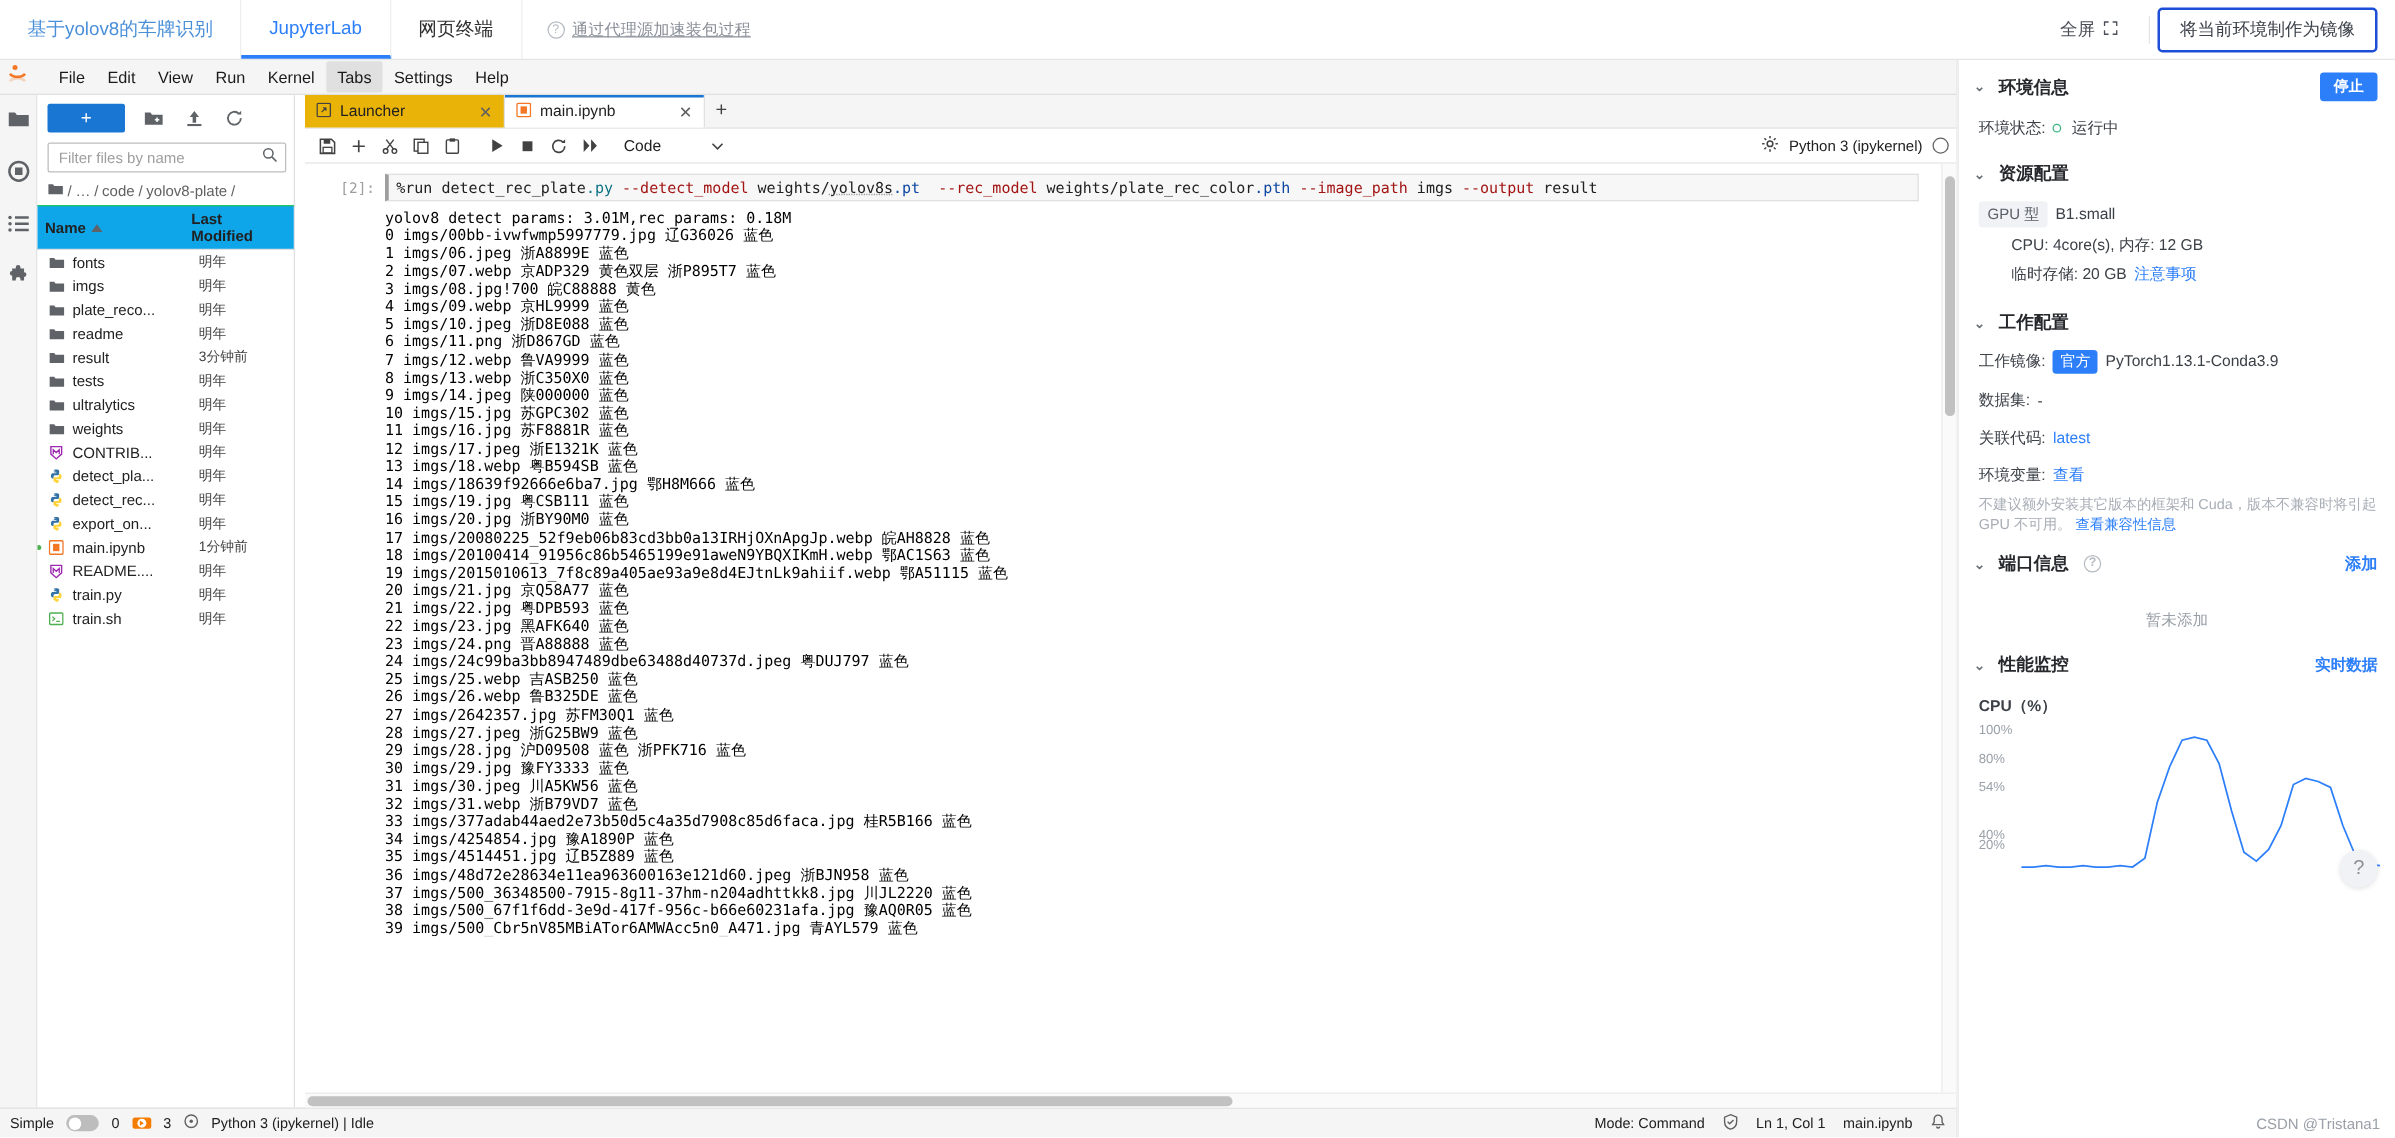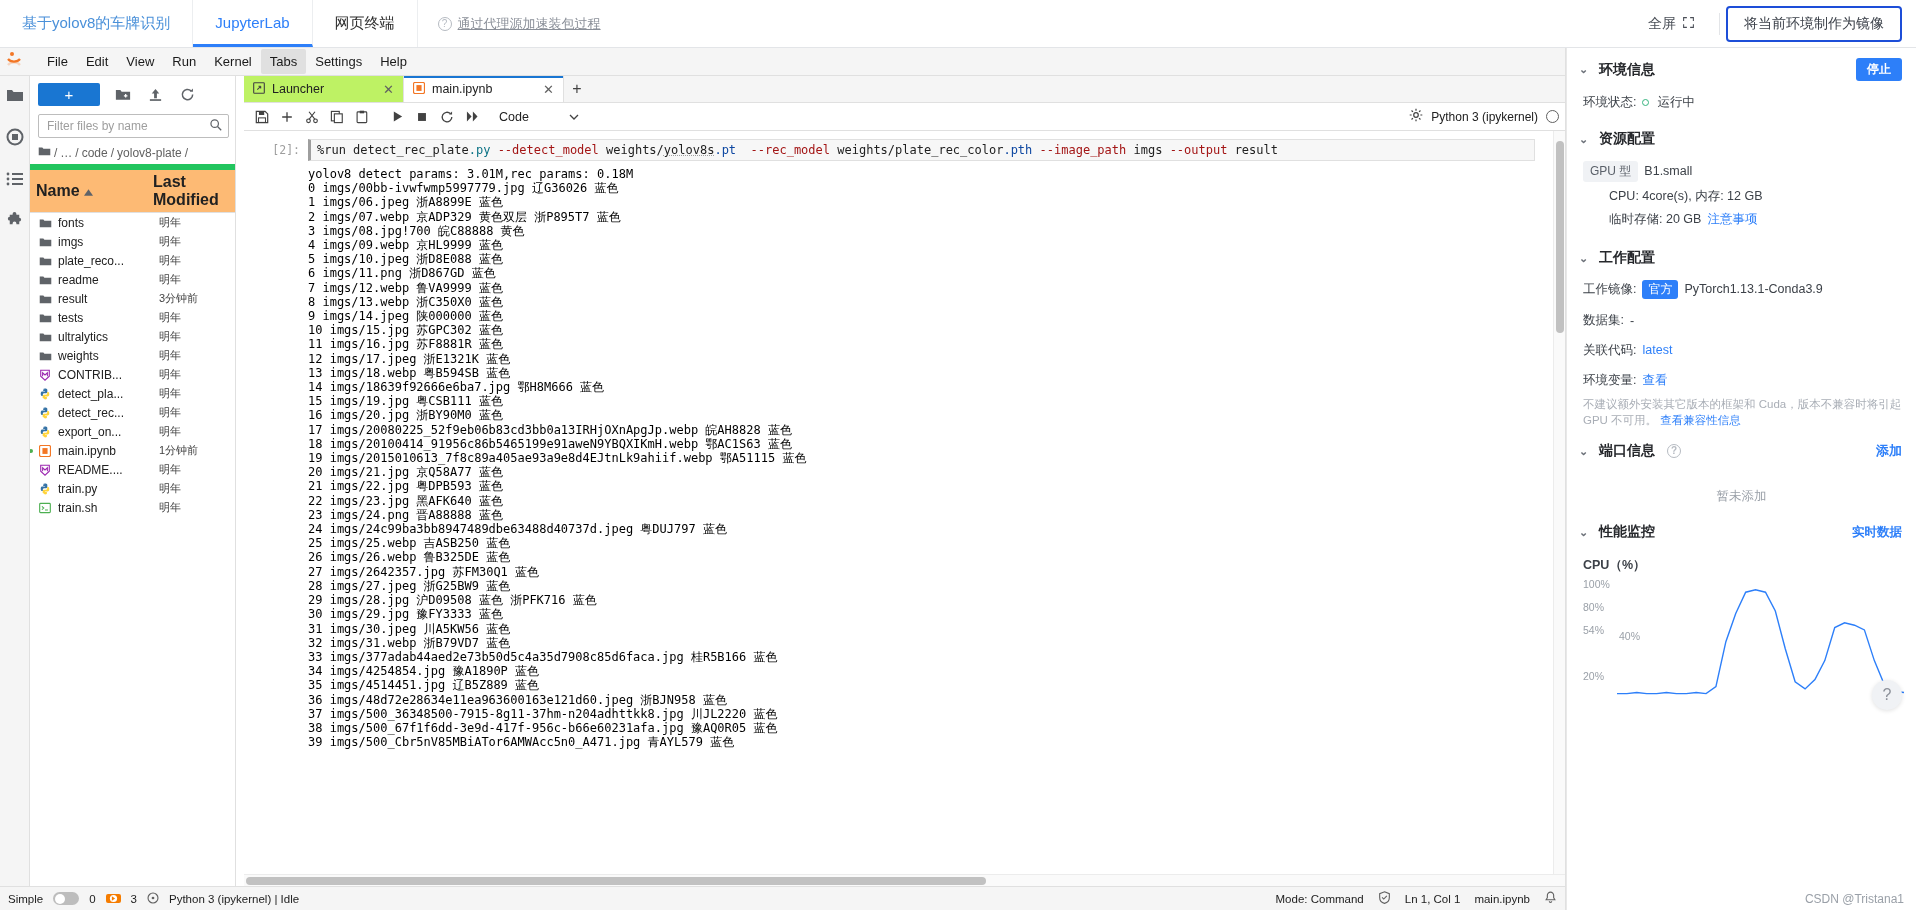--- a/index.html
+++ b/index.html
@@ -131,23 +131,23 @@
     font-family: "Liberation Sans", sans-serif; color: #333; background: transparent;
   }
   .fb-filter input::placeholder { color: #9e9e9e; }
   .fb-crumbs {
     display: flex; align-items: center; gap: 3px;
     padding: 3px 8px 4px 8px; font-size: 12px; color: #616161;
   }
   .fb-crumbs .c { cursor: pointer; }
   .fb-head {
     display: flex; align-items: center;
-    border-top: 6px solid #22c55e; border-bottom: 1px solid #e0e0e0;
-    font-size: 16px; font-weight: bold; color: #212121;
-    padding: 3px 6px; background: #fdba74;
+    border-top: 1px solid #22c55e; border-bottom: 1px solid #e0e0e0;
+    font-size: 12px; font-weight: bold; color: #212121;
+    padding: 3px 6px; background: #0ea5e9;
   }
   .fb-head .col-name { flex: 1; display: flex; align-items: center; gap: 4px; cursor: pointer;}
   .fb-head .col-mod { width: 76px; text-align: left; cursor: pointer; }
   .fb-list { flex: 1; overflow: hidden; }
   .fb-row {
     display: flex; align-items: center; height: 19px;
     font-size: 12px; color: #212121; padding: 0 6px; cursor: pointer;
     position: relative;
   }
   .fb-row .ic { width: 18px; min-width:18px; display: flex; align-items: center; justify-content: center; margin-right: 4px;}
@@ -162,21 +162,21 @@
   .jl-main { flex: 1; display: flex; flex-direction: column; min-width: 0; background: #fff; padding-left: 8px; }
   .dock-tabs {
     display: flex; align-items: stretch; height: 27px; min-height: 27px;
     background: #f5f5f5; border-bottom: 1px solid #e0e0e0;
   }
   .dock-tab {
     display: flex; align-items: center; gap: 7px;
     padding: 0 9px; font-size: 12.5px; color: #212121;
     border-right: 1px solid #e0e0e0; cursor: pointer;
     min-width: 160px;
-    background: #bef264;
+    background: #eab308;
     position: relative;
   }
   .dock-tab.active { background: #fff; }
   .dock-tab.active::before{
     content:""; position:absolute; left:0; right:0; top:0; height:2px; background:#1976d2;
   }
   .dock-tab .tab-x { margin-left: auto; color: #616161; font-size: 13px; }
   .dock-add { display:flex; align-items:center; justify-content:center; width: 26px; font-size: 16px; color:#424242; cursor:pointer; }
 
   .nb-toolbar {
@@ -907,21 +907,21 @@
         <span>性能监控</span>
         <span class="rp-realtime">实时数据</span>
       </div>
 
       <div class="perf">
         <div class="perf-title">CPU（%）</div>
         <div class="perf-chart">
           <div class="perf-ylab" style="top:0px;">100%</div>
           <div class="perf-ylab" style="top:23px;">80%</div>
           <div class="perf-ylab" style="top:46px;">54%</div>
-          <div class="perf-ylab" style="top:52px;margin-left:36px;">40%</div>
+          <div class="perf-ylab" style="top:84px;">40%</div>
           <div class="perf-ylab" style="top:92px;">20%</div>
           <div class="perf-plot">
             <svg id="cpu-svg" viewBox="0 0 300 118" preserveAspectRatio="none">
                 <polyline points="0.0,115.6 10.3,115.6 20.7,114.5 31.0,115.6 41.4,115.6 51.7,114.5 62.1,115.6 72.4,115.6 82.8,114.5 93.1,115.6 103.4,108.6 113.8,63.7 124.1,35.4 134.5,14.2 144.8,11.8 155.2,14.2 165.5,33.0 175.9,70.8 186.2,103.8 196.6,110.9 206.9,101.5 217.2,82.6 227.6,49.6 237.9,44.8 248.3,47.2 258.6,51.9 269.0,82.6 279.3,106.2 289.7,113.3 300.0,114.5" fill="none" stroke="#2d7ff9" stroke-width="1.4" vector-effect="non-scaling-stroke"></polyline>
               </svg>
           </div>
         </div>
       </div>
 
       <div class="help-fab">?</div>

